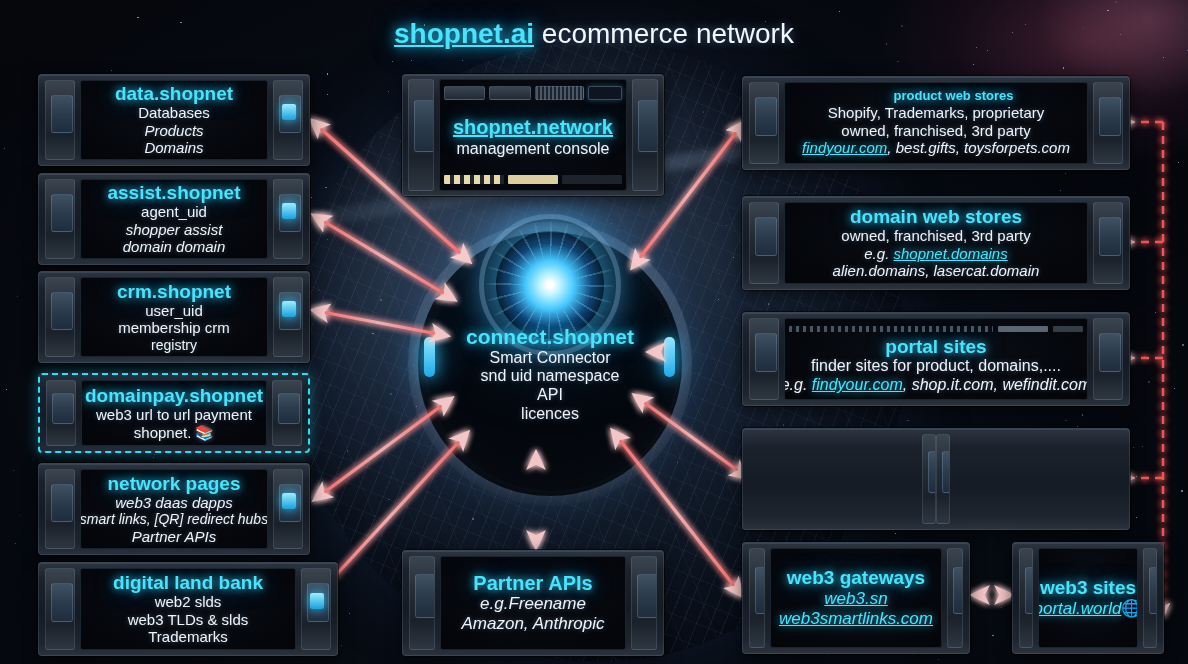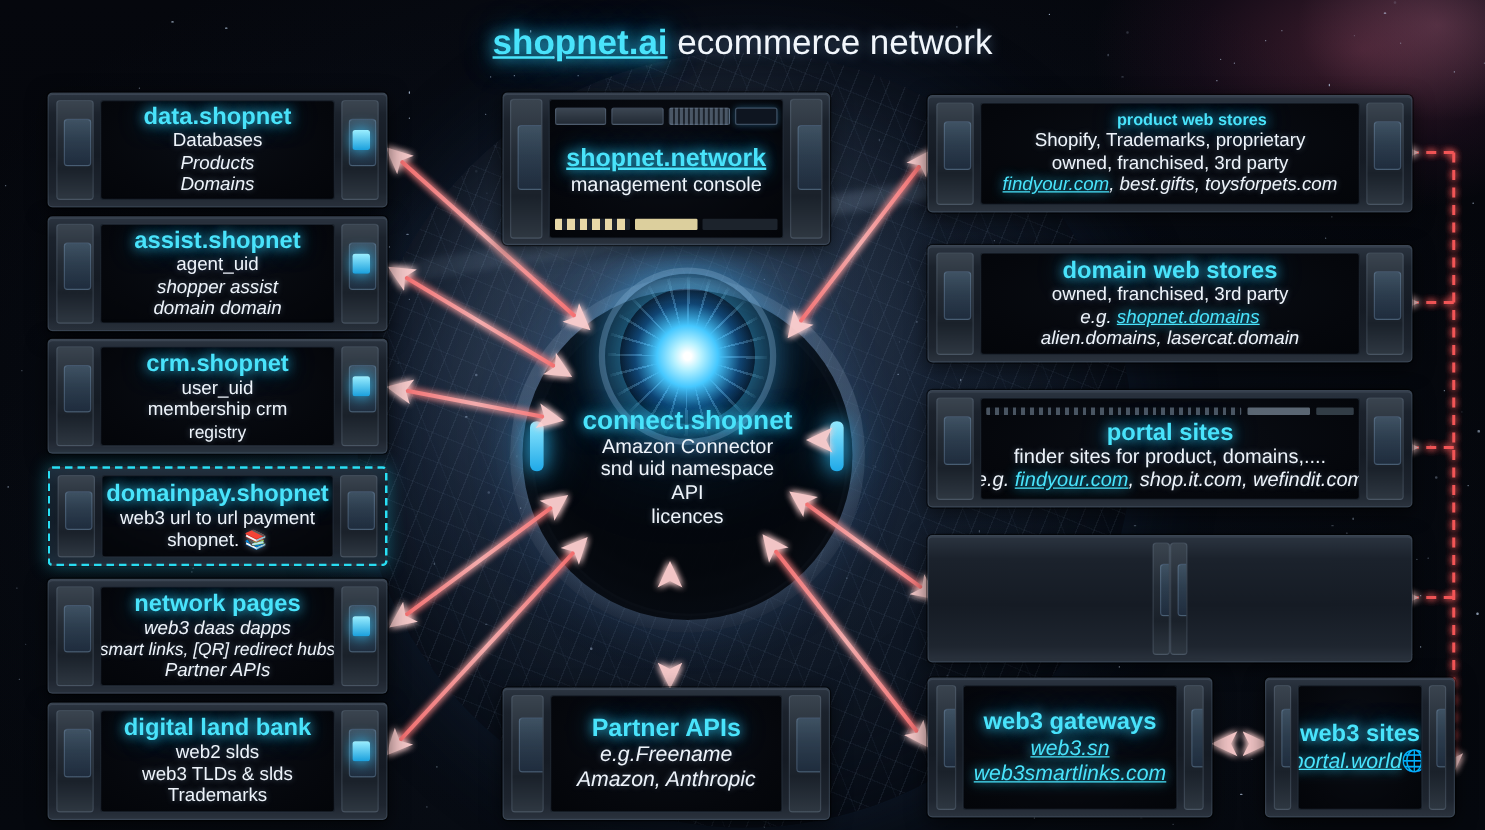--- a/index.html
+++ b/index.html
@@ -579,21 +579,21 @@
     <div class="side"></div>
     <div class="screen">
       <div class="ttl" style="font-size:19px;">network pages</div>
       <div class="ln it" style="font-size:15px;">web3 daas dapps</div>
       <div class="ln it" style="font-size:14px;">smart links, [QR] redirect hubs</div>
       <div class="ln it" style="font-size:15px;">Partner APIs</div>
     </div>
     <div class="side glow"></div>
   </div>
 
-  <div class="panel" style="left:38px; top:562px; width:272px; height:94px;">
+  <div class="panel" style="left:38px; top:562px; width:300px; height:94px;">
     <div class="side"></div>
     <div class="screen">
       <div class="ttl" style="font-size:19px;">digital land bank</div>
       <div class="ln" style="font-size:15px;">web2 slds</div>
       <div class="ln" style="font-size:15px;">web3 TLDs &amp; slds</div>
       <div class="ln" style="font-size:15px;">Trademarks</div>
     </div>
     <div class="side glow"></div>
   </div>
 
@@ -614,21 +614,21 @@
         <div style="width:60px; height:9px; background:repeating-linear-gradient(90deg,#e8d9a8 0 6px,#1c232c 6px 10px); border-radius:1px;"></div>
         <div style="width:50px; height:9px; background:#dccf9d; border-radius:1px;"></div>
         <div style="flex:1; height:9px; background:#1c232c; border-radius:1px;"></div>
       </div>
     </div>
     <div class="side" style="width:26px;"></div>
   </div>
 
   <div style="position:absolute; left:412px; top:325px; width:276px; text-align:center;">
     <div class="ttl" style="font-size:21px;">connect.shopnet</div>
-    <div class="ln" style="font-size:16px;">Amazon Connector</div>
+    <div class="ln" style="font-size:16px;">Smart Connector</div>
     <div class="ln" style="font-size:16px;">snd uid namespace</div>
     <div class="ln" style="font-size:16px;">API</div>
     <div class="ln" style="font-size:16px;">licences</div>
   </div>
 
   <div class="panel" style="left:402px; top:550px; width:262px; height:106px;">
     <div class="side" style="width:26px;"></div>
     <div class="screen">
       <div class="ttl" style="font-size:20px;">Partner APIs</div>
       <div class="ln it" style="font-size:17px;">e.g.Freename</div>

